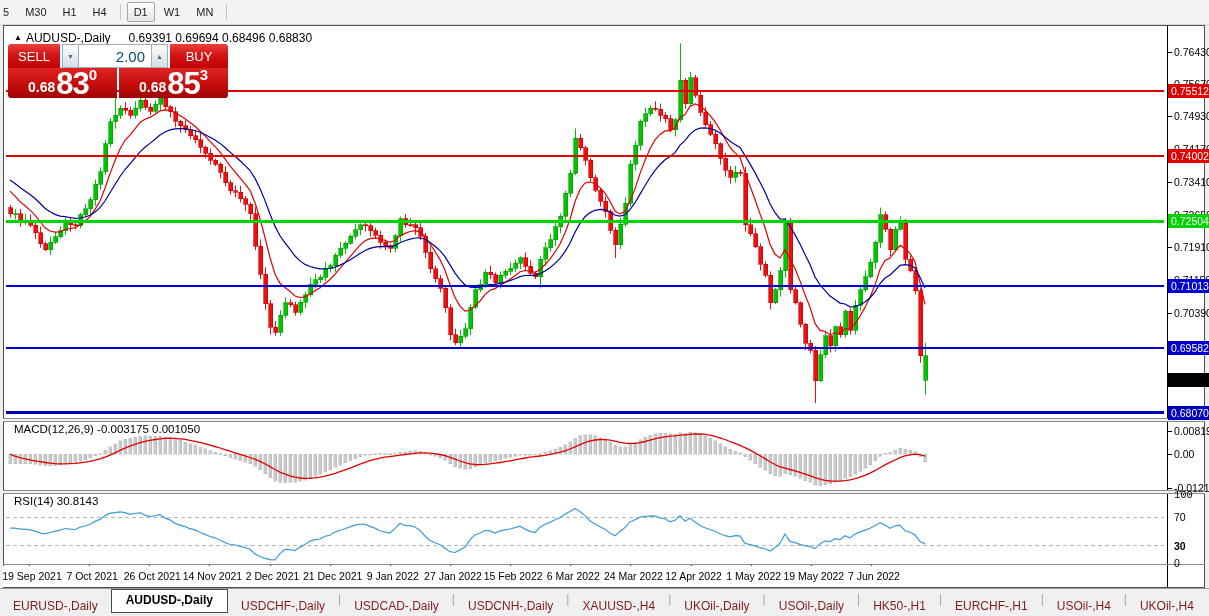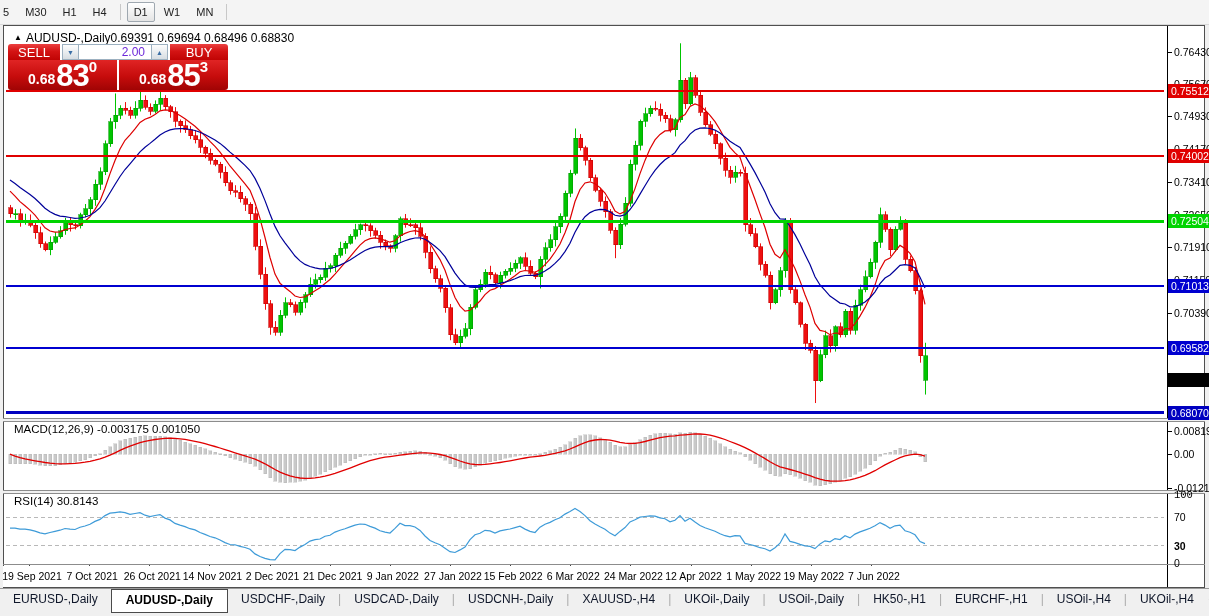--- a/index.html
+++ b/index.html
@@ -14,57 +14,57 @@
   .tf-btn{font-size:11px;color:#222;padding:3px 6px;margin:0 1px;border:1px solid transparent;
     border-radius:2px;cursor:default;white-space:nowrap;}
   .tf-btn.active{background:linear-gradient(#ffffff,#e4e4e4);border:1px solid #9fa8b0;}
   .tf-sep{width:1px;height:16px;background:#c8c8c8;margin:0 5px;}
   .tf-partial{margin-left:-4px;}
   
   .chart-window{position:absolute;left:3px;top:25px;width:1202px;height:563px;
     background:#ffffff;border:1px solid #4f4f4f;box-sizing:border-box;}
   .chart-title{position:absolute;left:14px;top:31px;font-size:12px;color:#000;z-index:8;}
   .chart-title .tri{font-size:8px;vertical-align:2px;margin-right:4px;}
-  .chart-title .num{margin-left:0;}
+  .chart-title .num{margin-left:18px;}
   .indicator-label{position:absolute;left:14px;font-size:11.5px;color:#000;z-index:8;}
   
   .pane-sep{position:absolute;left:3px;width:1202px;height:2px;background:#f0f0f0;
     border-top:1px solid #8c8c8c;border-bottom:1px solid #8c8c8c;z-index:7;box-sizing:content-box;}
   .axis-vline{position:absolute;left:1167px;top:26px;width:1px;height:561px;background:#000;z-index:6;}
   
   .price-axis{position:absolute;left:1168px;top:26px;width:38px;height:561px;z-index:7;}
   .axis-tick-label{position:absolute;left:6px;font-size:10.5px;color:#000;white-space:nowrap;}
   .axis-tick-dash{position:absolute;left:0;width:4px;height:1px;background:#000;}
   .level-label{position:absolute;left:0px;height:14px;line-height:14px;padding:0 3px;
     font-size:10.5px;color:#fff;white-space:nowrap;z-index:8;}
   
   .date-axis{position:absolute;left:3px;top:566px;width:1164px;height:21px;background:#fff;z-index:6;}
   .date-label{position:absolute;top:4px;font-size:10.5px;color:#000;transform:translateX(-50%);white-space:nowrap;}
   
   .tab-bar{position:absolute;left:0;top:588px;width:1209px;height:28px;background:#f0f0f0;
     border-top:1px solid #9a9a9a;display:flex;align-items:flex-start;z-index:9;}
-  .tab{font-size:12px;color:#0f172a;padding:3px 13px 4px 13px;white-space:nowrap;cursor:default;}
+  .tab{font-size:12px;color:#7f1d1d;padding:10px 13px 4px 13px;white-space:nowrap;cursor:default;}
   .tab.active{background:#fff;border:1px solid #4a4a4a;border-top-width:1px;color:#000;
     font-weight:bold;margin-top:0px;padding:3px 14px 5px 14px;}
   .tab-sep{color:#aaa;font-size:12px;padding-top:3px;}
   .tab-scroll{margin-left:auto;display:flex;gap:14px;padding:5px 18px 0 0;}
   .tab-arrow{font-size:9px;color:#222;cursor:default;}
   
   .trade-panel{position:absolute;left:8px;top:44px;width:220px;z-index:10;}
-  .tp-row1{display:flex;height:16px;}
+  .tp-row1{display:flex;height:24px;}
   .tp-btn{color:#fff;font-size:13px;display:flex;align-items:center;justify-content:center;
     background:linear-gradient(#ec4040 0%,#d41414 45%,#c00404 100%);cursor:pointer;}
   .tp-sell{width:52px;border-radius:3px 0 0 0;}
   .tp-buy{width:58px;border-radius:0 3px 0 0;}
   .tp-spin{width:17px;margin-left:2px;background:linear-gradient(#fdfdfd,#d7dde2);
     border:1px solid #9cb0c0;box-sizing:border-box;display:flex;align-items:center;justify-content:center;
     color:#3b6ea5;font-size:7px;cursor:pointer;}
   .tp-spin.up{margin-left:0;margin-right:2px;}
   .tp-vol{width:72px;border:1px solid #9cb0c0;border-left:none;border-right:none;box-sizing:border-box;
-    font-size:12px;color:#6d28d9;text-align:right;padding:0 6px 0 0;background:#fff;font-family:"Liberation Sans",sans-serif;}
+    font-size:15px;color:#0c4a6e;text-align:right;padding:0 6px 0 0;background:#fff;font-family:"Liberation Sans",sans-serif;}
   .tp-row2{display:flex;height:30px;margin-top:0px;}
   .tp-price{width:109px;color:#fff;display:flex;align-items:flex-end;justify-content:center;
     background:linear-gradient(#e02424 0%,#c60c0c 55%,#a00404 100%);cursor:pointer;padding-bottom:1px;box-sizing:border-box;}
   .tp-price.left{border-radius:0 0 0 3px;margin-right:2px;}
   .tp-price.right{border-radius:0 0 3px 0;}
   .tp-prefix{font-size:14px;font-weight:bold;line-height:20px;margin-right:1px;}
   .tp-big{font-size:31px;font-weight:bold;line-height:27px;letter-spacing:-1px;}
   .tp-sup{font-size:15px;font-weight:bold;line-height:14px;align-self:flex-start;margin-top:0px;}
   
   #chart-svg{position:absolute;left:0;top:0;z-index:5;}

